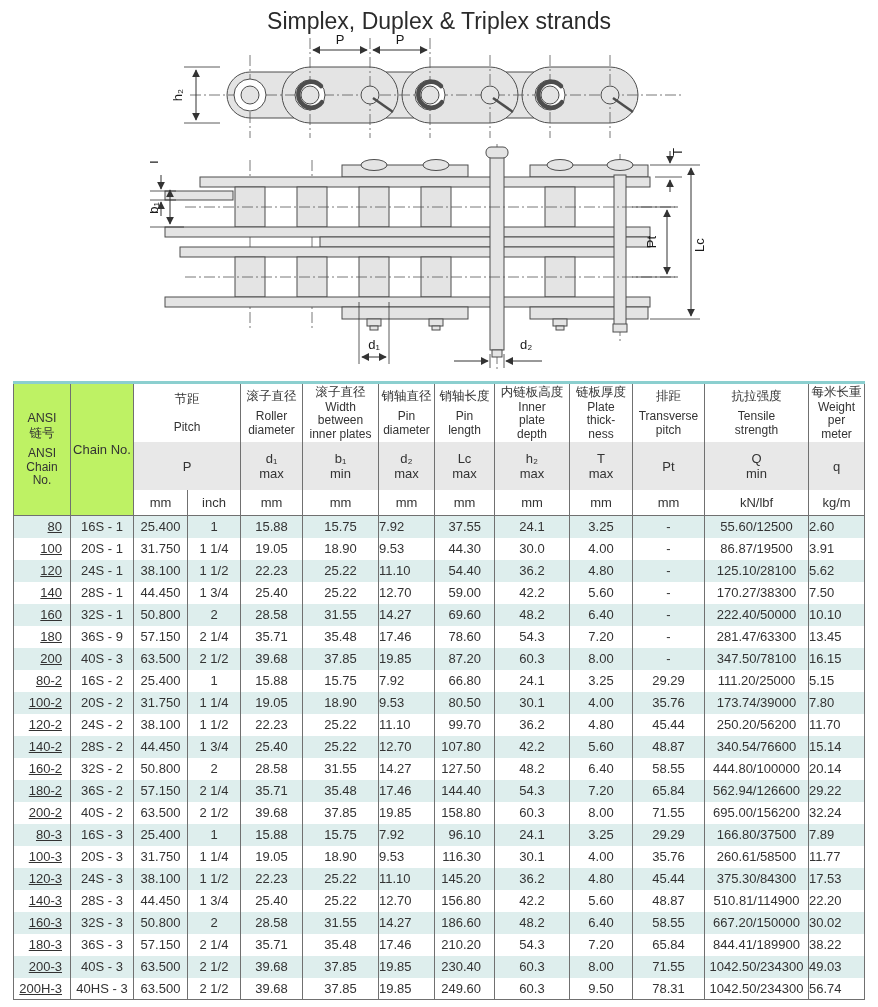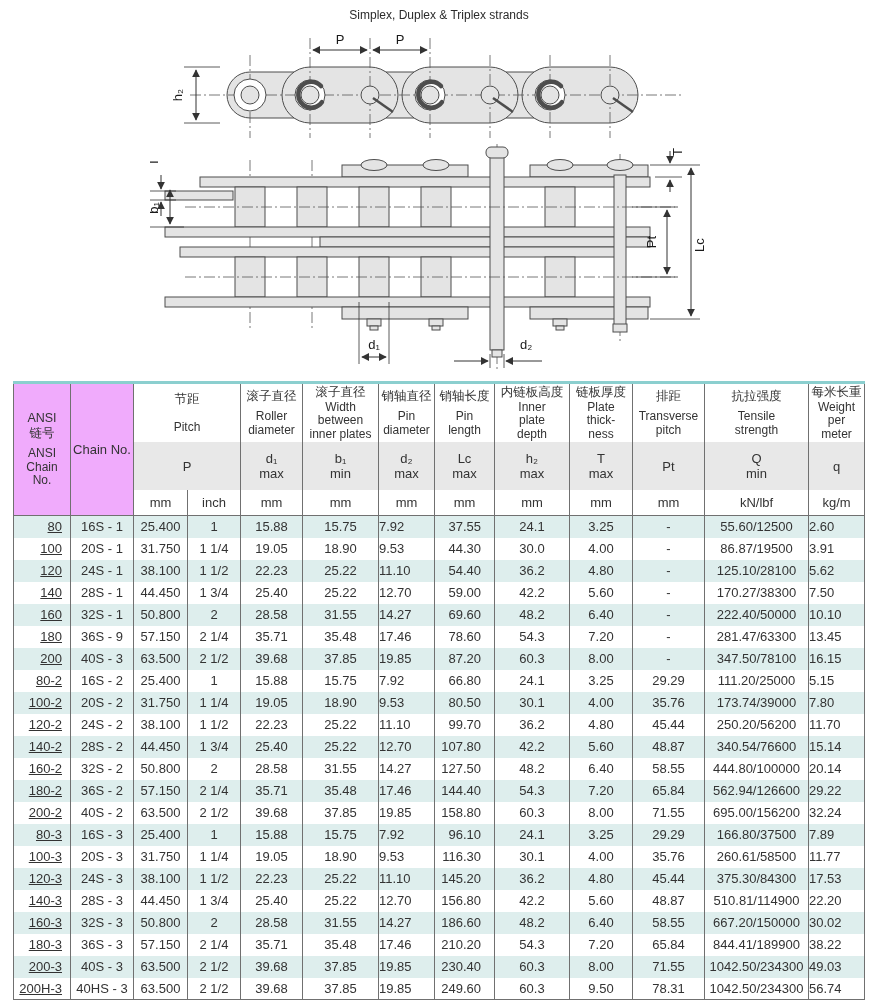--- a/index.html
+++ b/index.html
@@ -1,40 +1,40 @@
 <!DOCTYPE html>
 <html><head>
 <meta charset="utf-8">
 <style>
   html,body{margin:0;padding:0;background:#fff;}
   #page{position:relative;width:878px;height:1007px;background:#fff;overflow:hidden;
         font-family:"Liberation Sans","DejaVu Sans",sans-serif;color:#333;}
   #title{position:absolute;top:8px;left:0;width:878px;text-align:center;
-         font-size:12px;color:#2b2b2b;}
+         font-size:23px;color:#2b2b2b;}
   svg text{font-family:"Liberation Sans","DejaVu Sans",sans-serif;font-size:13px;fill:#1a1a1a;}
   .p{fill:#e4e4e4;stroke:#4d4d4d;stroke-width:1;}
   .ring{fill:#fff;stroke:#4d4d4d;stroke-width:1;}
   .hole{fill:#e4e4e4;stroke:#4d4d4d;stroke-width:1;}
   .cl{stroke:#555;stroke-width:0.8;stroke-dasharray:11 3 2 3;fill:none;}
   .dim{stroke:#333;stroke-width:1;fill:none;}
   .tick{stroke:#333;stroke-width:0.8;}
   .hook{fill:none;stroke:#4d4d4d;stroke-width:4.5;stroke-linecap:round;}
   .slash{stroke:#4d4d4d;stroke-width:2.5;}
 
   #specTable{position:absolute;left:13px;top:381px;width:852px;
              border-collapse:collapse;table-layout:fixed;
              border:1px solid #707070;border-top:3px solid #8bcfcf;
              font-size:13px;color:#333;}
   #specTable th,#specTable td{border-left:1px solid #707070;padding:0;overflow:hidden;
              font-weight:normal;text-align:center;vertical-align:middle;}
   #specTable thead{border-bottom:1px solid #707070;}
   #specTable thead tr.r1 th{height:58px;}
   #specTable thead tr.r2 th{height:48px;background:#e8e8e8;}
   #specTable thead tr.r3 th{height:25px;}
-  #specTable th.corner,#specTable th.chainno{background:#f0abfc;}
+  #specTable th.corner,#specTable th.chainno{background:#bef264;}
   #specTable tbody tr{height:22px;}
   #specTable tbody tr.alt{background:#deeeed;}
   .cn{font-size:12.5px;line-height:15px;white-space:pre-line;}
   .en{font-size:12px;line-height:13.5px;white-space:pre-line;}
   .sym{font-size:13px;line-height:15px;white-space:pre-line;}
   #specTable td.c0{text-align:right;padding-right:8px;text-decoration:underline;}
   #specTable td.c6{text-align:left;padding-right:15px;}
   #specTable td.c7{text-align:right;padding-right:13px;}
   #specTable td.c12{text-align:left;padding-right:1px;}
 </style>

